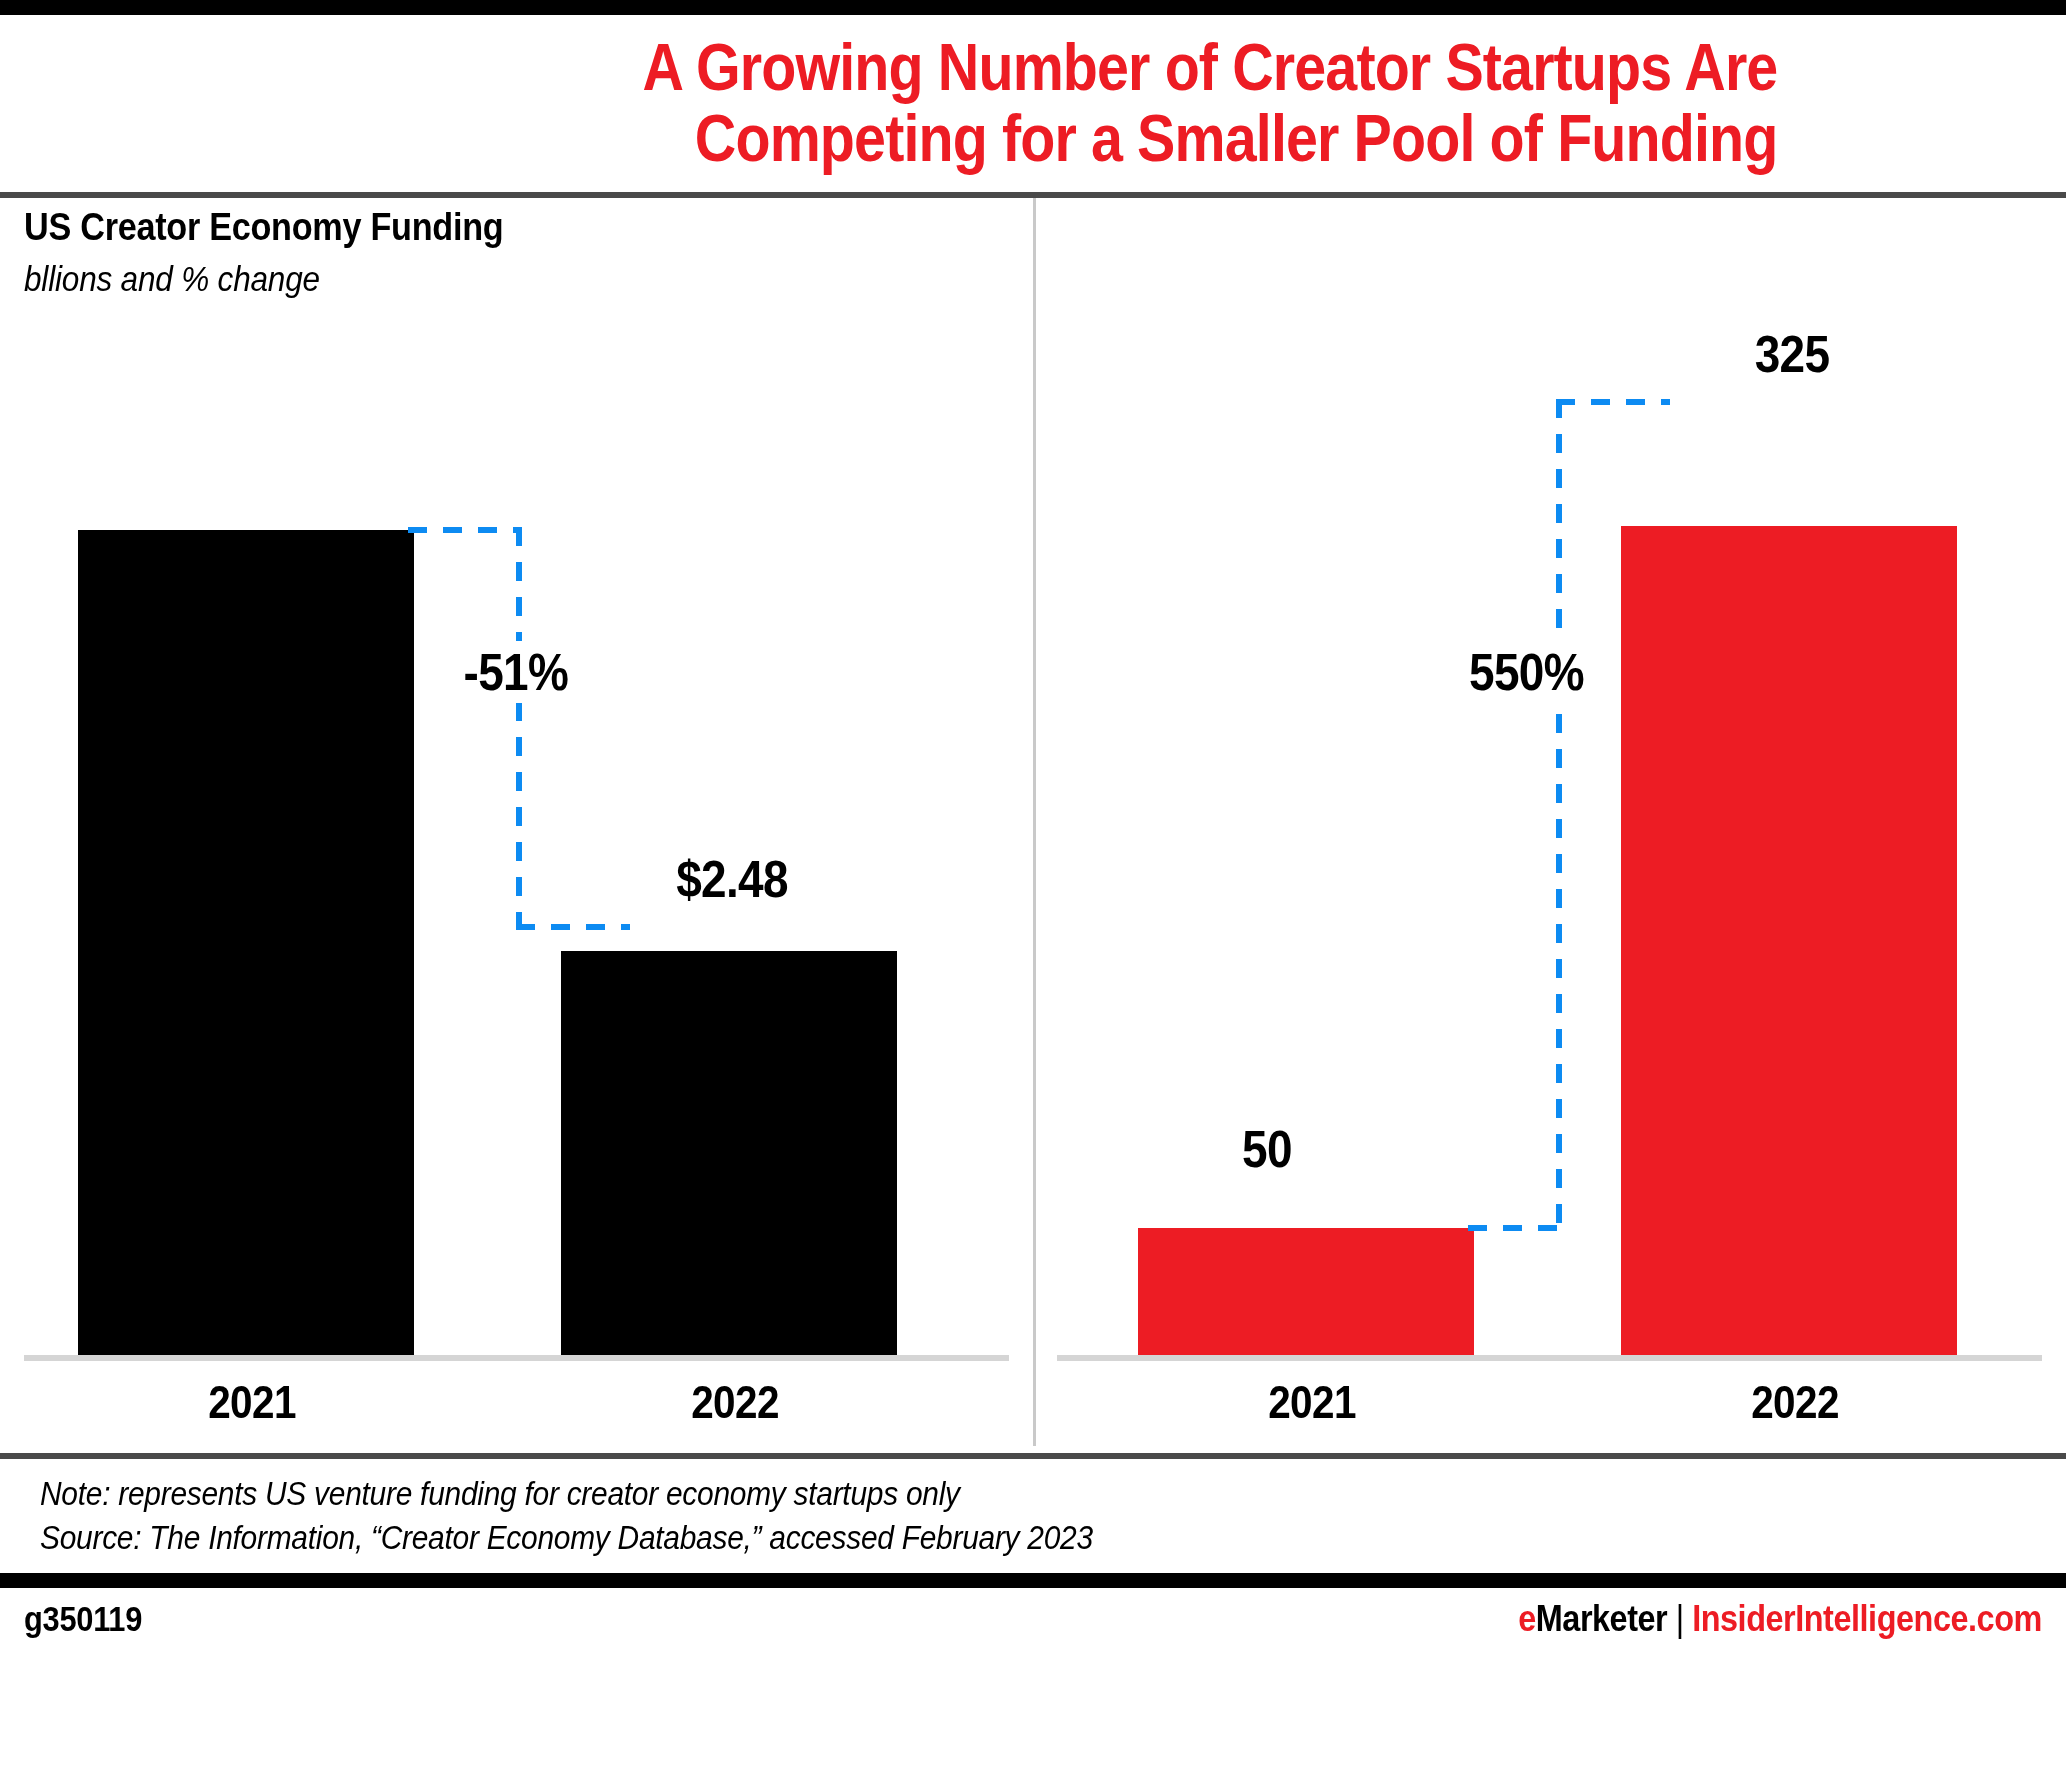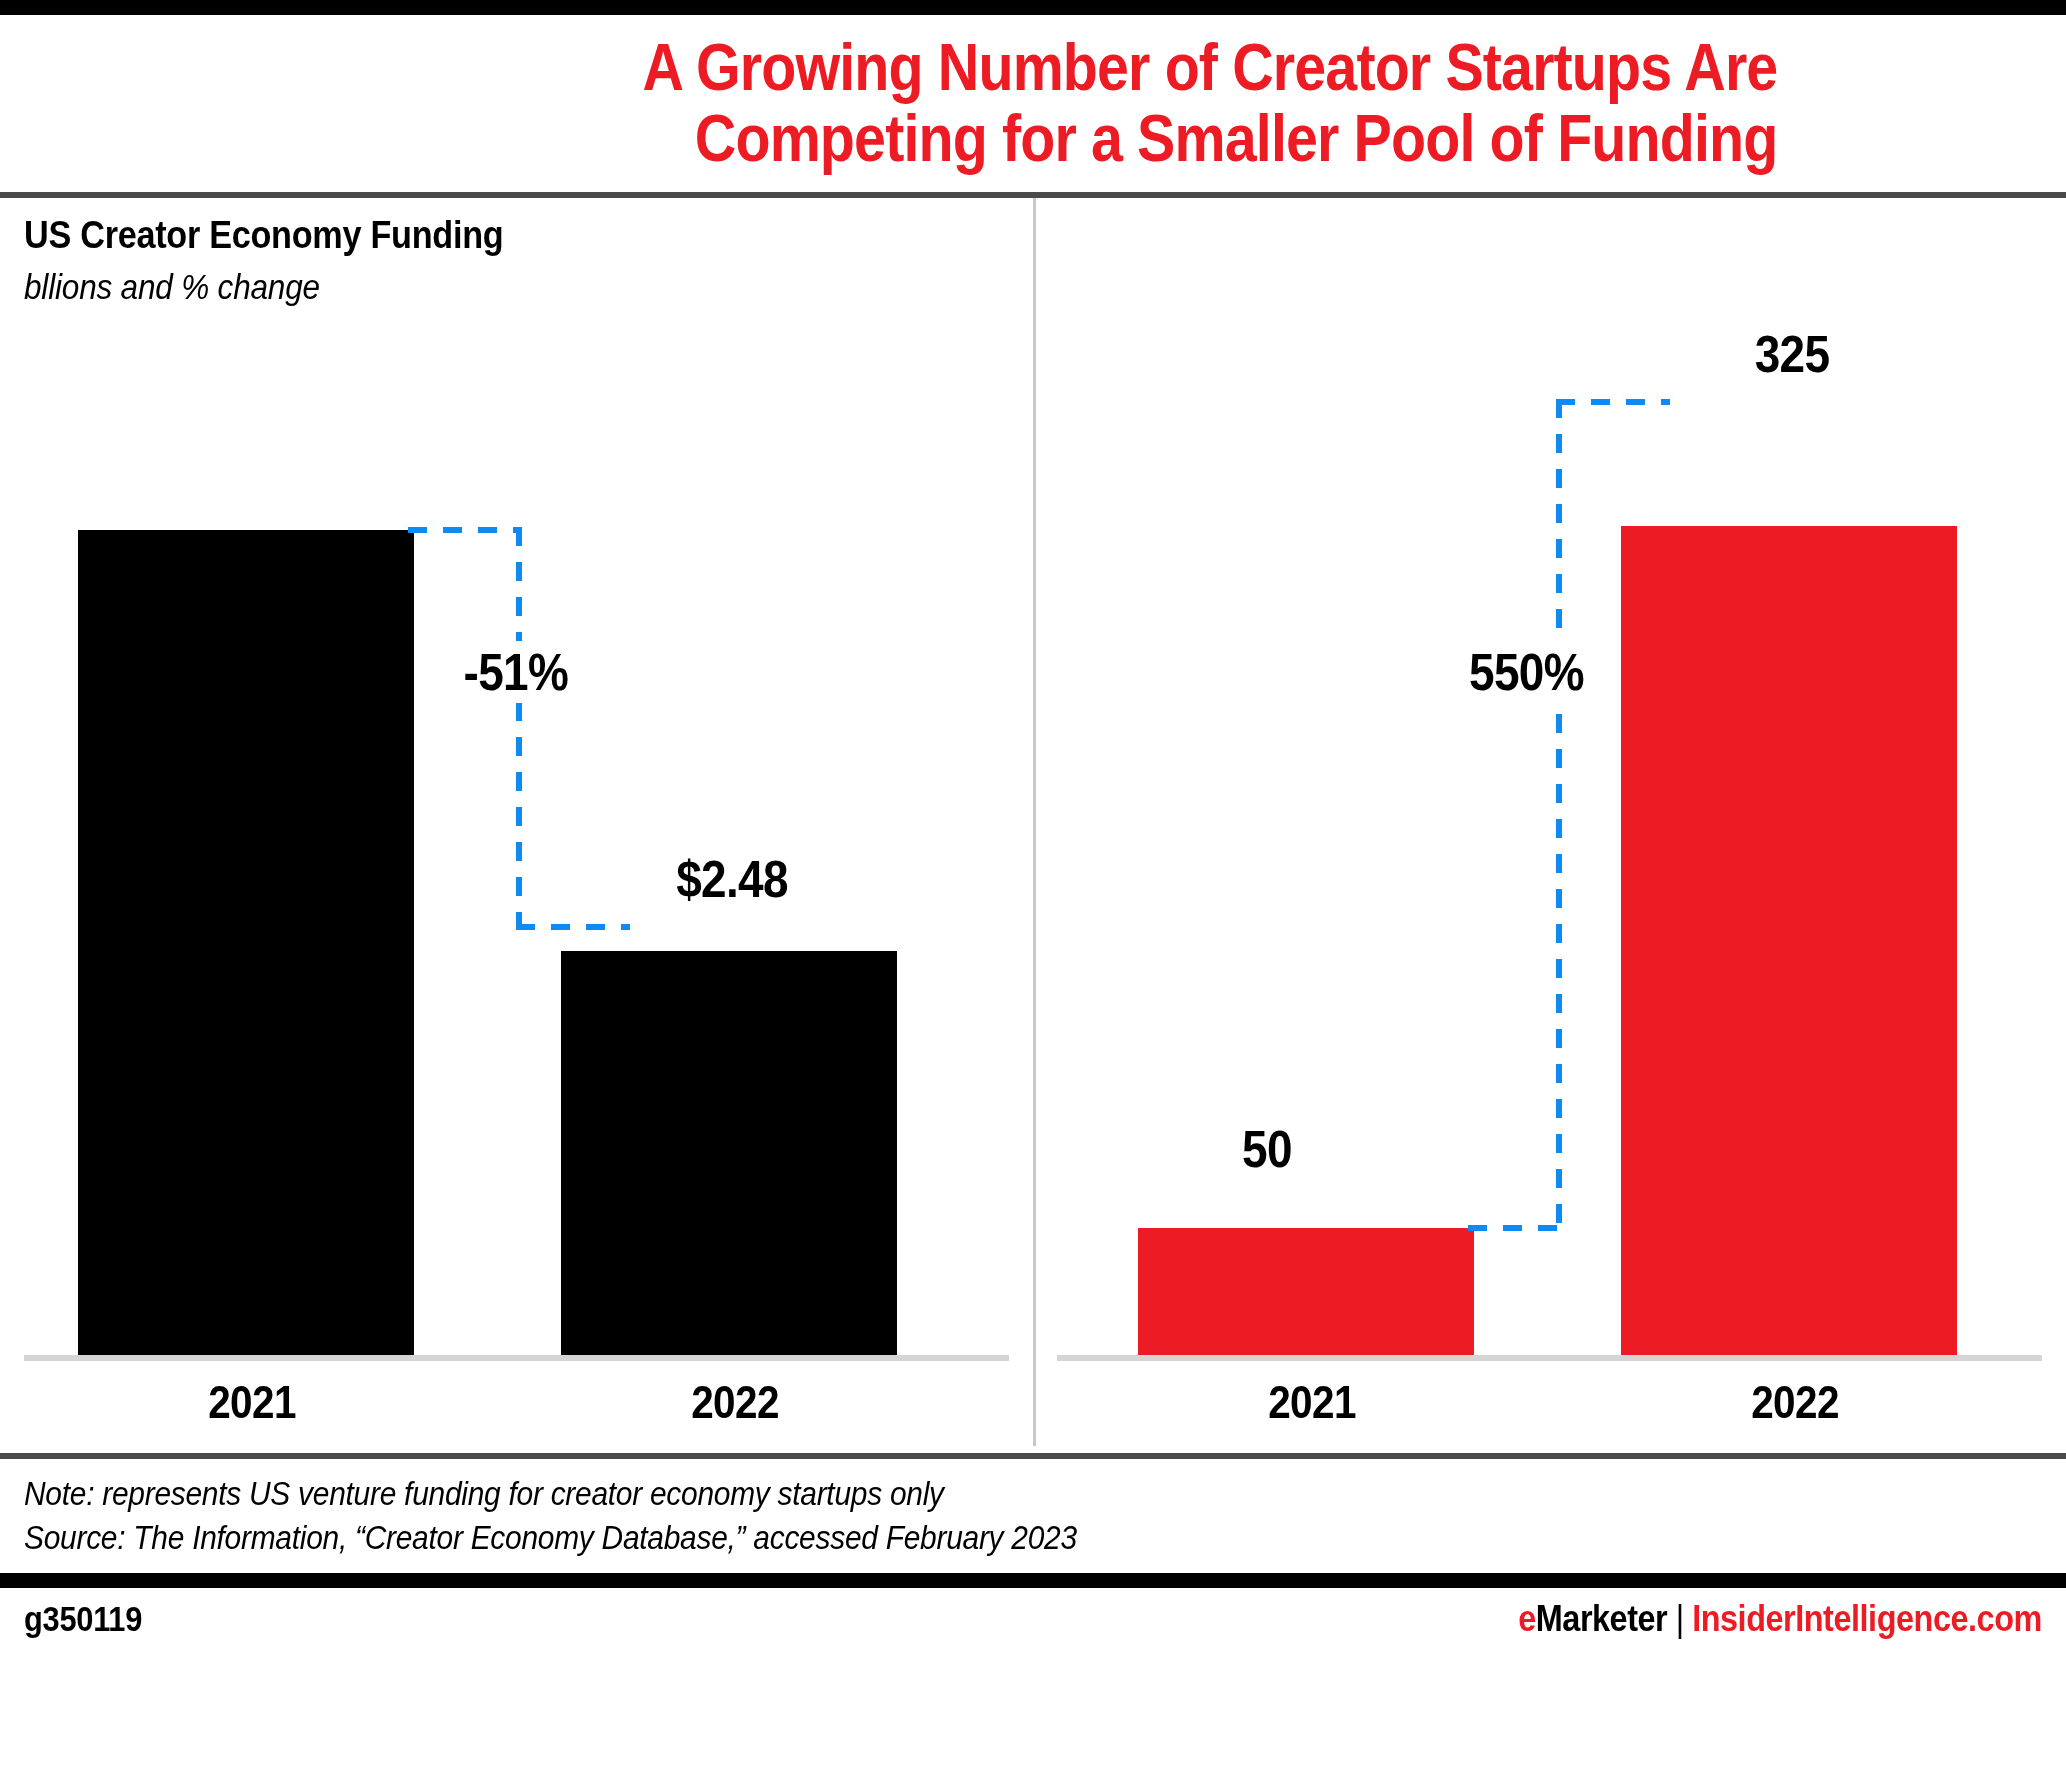--- a/index.html
+++ b/index.html
@@ -43,21 +43,21 @@
     height:100%;
     padding:0 24px;
   }
   .panel-divider {
     position:absolute;
     left:50%; top:0;
     width:2.7px; height:1248px;
     background:#c9c9c9;
   }
 
-  .panel-head { padding-top:16px; }
+  .panel-head { padding-top:8px; }
   .panel-title {
     font-size:38px;
     font-weight:bold;
     letter-spacing:-0.3px;
     transform:scaleX(0.90);
     transform-origin:left center;
     white-space:nowrap;
     line-height:1.12;
   }
   .panel-sub {
@@ -145,21 +145,21 @@
     font-size:46px;
     font-weight:bold;
     letter-spacing:-0.7px;
     text-align:center;
     transform:scaleX(0.88);
     white-space:nowrap;
   }
 
   
   .foot-divider { width:100%; height:6px; background:#4a4a4a; }
-  .notes { padding:12px 24px 9.4px 24px; }
+  .notes { padding:12px 24px 9.4px 24px;margin-left:16px; }
   .note-line {
     font-size:34px;
     font-style:italic;
     letter-spacing:-0.3px;
     line-height:1.30;
     transform:scaleX(0.88);
     transform-origin:left center;
     white-space:nowrap;
   }
   .foot-rule { width:100%; height:14.8px; background:#000; margin-top:4px; }

